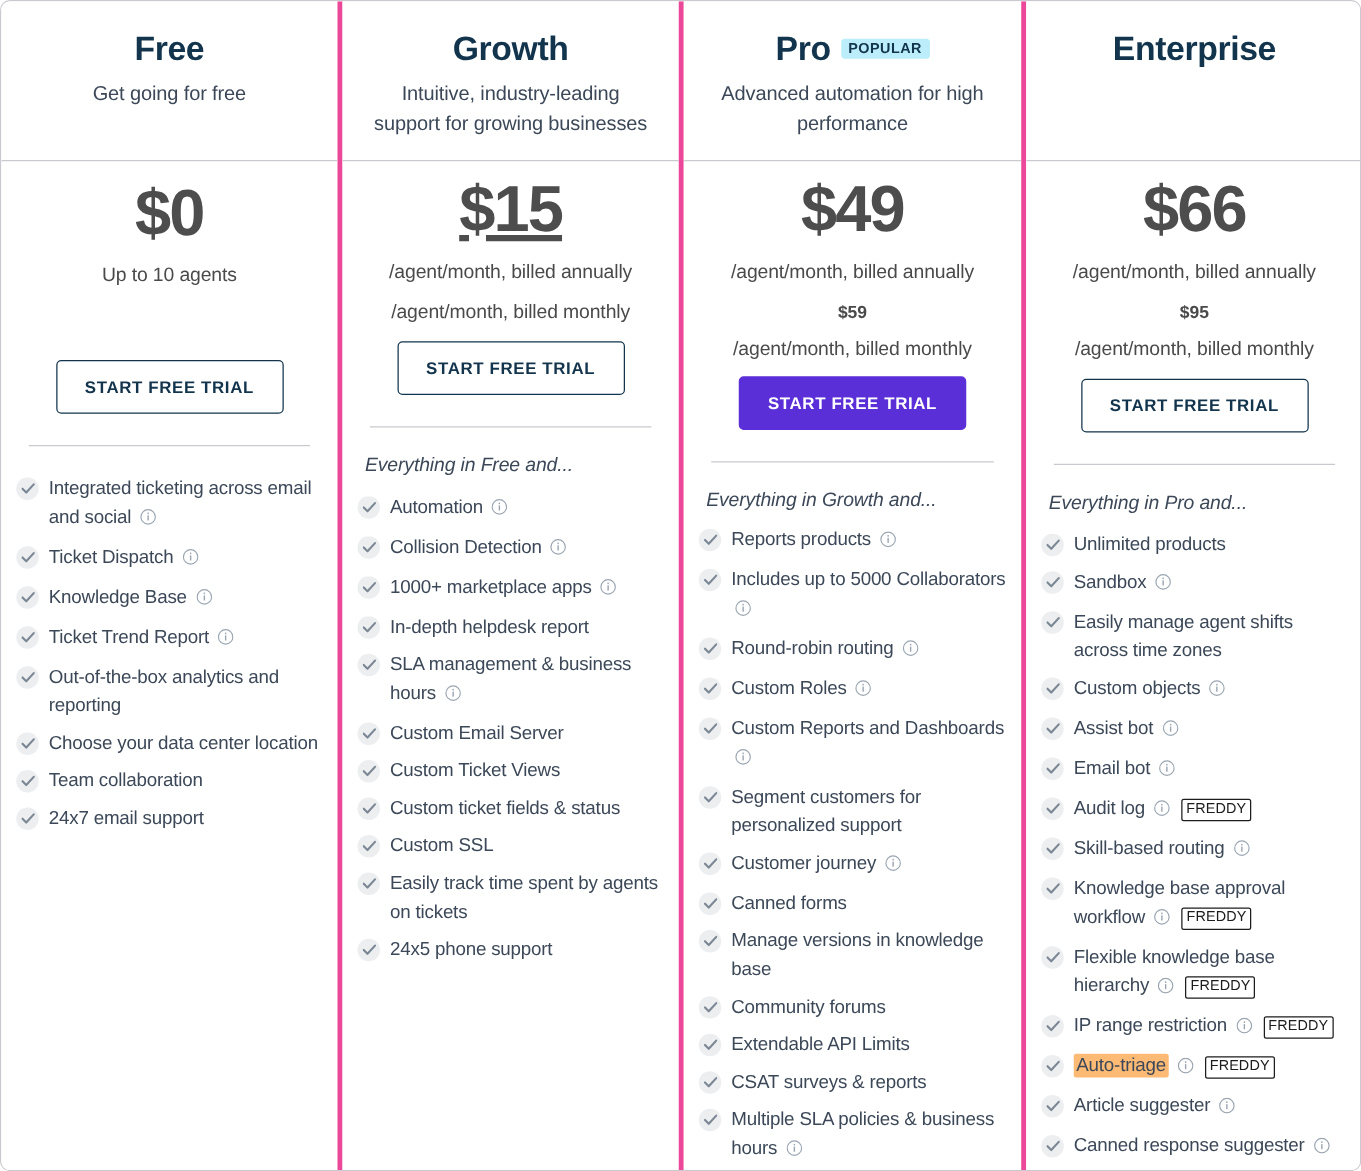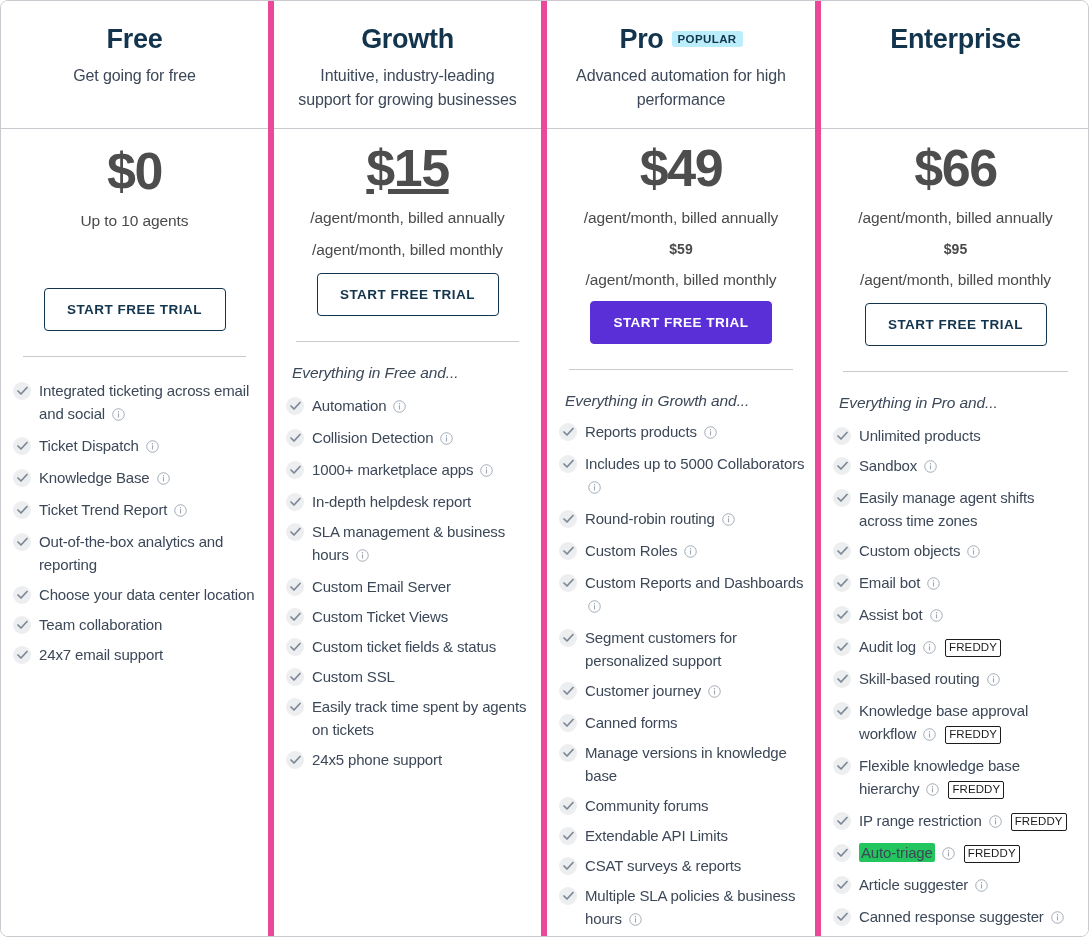--- a/index.html
+++ b/index.html
@@ -21,21 +21,21 @@
     border: 1px solid #c9c9cf;
     border-radius: 8px;
     overflow: hidden;
   }
 
   .plan-col {
     position: relative;
     flex: 0 0 auto;
     height: 100%;
     background: #ffffff;
-    border-right: 6px solid #ec4899;
+    border-right: 4px solid #ec4899;
     overflow: hidden;
   }
   .plan-col:last-child { border-right: none; }
 
   .col-free       { width: 273px; }
   .col-growth     { width: 273px; }
   .col-pro        { width: 274px; }
   .col-enterprise { width: 269px; }
 
   
@@ -166,21 +166,21 @@
     position: relative;
   }
   .check-circle svg { position: absolute; top: 4px; left: 3.5px; }
   .feature-text {
     font-size: 15px;
     line-height: 23px;
     color: #3c4858;
     letter-spacing: -0.15px;
   }
   .feature-text .hl {
-    background: #22c55e;
+    background: #fdba74;
     padding: 1px 2px;
     border-radius: 2px;
   }
   .info-icon {
     display: inline-block;
     vertical-align: -2px;
     margin-left: 3px;
     cursor: pointer;
   }
   .freddy-badge {
@@ -643,33 +643,33 @@
                 <rect x="6.4" y="5.7" width="1.2" height="4.4" fill="#9aa5b1"></rect>
                 <rect x="6.4" y="3.3" width="1.2" height="1.4" fill="#9aa5b1"></rect>
               </svg></span>  </span>
         </div>
         <div class="feature-item">  
           <span class="check-circle">
             <svg width="11" height="10" viewBox="0 0 11 10" xmlns="http://www.w3.org/2000/svg">
               <path d="M1 5 L4 8 L10 1.5" fill="none" stroke="#7b8794" stroke-width="1.7" stroke-linecap="round" stroke-linejoin="round"></path>
             </svg>
           </span>  
+          <span class="feature-text">    <span>Assist bot</span>    <span class="info-icon"><svg width="13" height="13" viewBox="0 0 14 14" xmlns="http://www.w3.org/2000/svg">
+                <circle cx="7" cy="7" r="6.2" fill="none" stroke="#9aa5b1" stroke-width="1"></circle>
+                <rect x="6.4" y="5.7" width="1.2" height="4.4" fill="#9aa5b1"></rect>
+                <rect x="6.4" y="3.3" width="1.2" height="1.4" fill="#9aa5b1"></rect>
+              </svg></span>  </span>
+        </div>
+        <div class="feature-item">  
+          <span class="check-circle">
+            <svg width="11" height="10" viewBox="0 0 11 10" xmlns="http://www.w3.org/2000/svg">
+              <path d="M1 5 L4 8 L10 1.5" fill="none" stroke="#7b8794" stroke-width="1.7" stroke-linecap="round" stroke-linejoin="round"></path>
+            </svg>
+          </span>  
           <span class="feature-text">    <span>Email bot</span>    <span class="info-icon"><svg width="13" height="13" viewBox="0 0 14 14" xmlns="http://www.w3.org/2000/svg">
-                <circle cx="7" cy="7" r="6.2" fill="none" stroke="#9aa5b1" stroke-width="1"></circle>
-                <rect x="6.4" y="5.7" width="1.2" height="4.4" fill="#9aa5b1"></rect>
-                <rect x="6.4" y="3.3" width="1.2" height="1.4" fill="#9aa5b1"></rect>
-              </svg></span>  </span>
-        </div>
-        <div class="feature-item">  
-          <span class="check-circle">
-            <svg width="11" height="10" viewBox="0 0 11 10" xmlns="http://www.w3.org/2000/svg">
-              <path d="M1 5 L4 8 L10 1.5" fill="none" stroke="#7b8794" stroke-width="1.7" stroke-linecap="round" stroke-linejoin="round"></path>
-            </svg>
-          </span>  
-          <span class="feature-text">    <span>Assist bot</span>    <span class="info-icon"><svg width="13" height="13" viewBox="0 0 14 14" xmlns="http://www.w3.org/2000/svg">
                 <circle cx="7" cy="7" r="6.2" fill="none" stroke="#9aa5b1" stroke-width="1"></circle>
                 <rect x="6.4" y="5.7" width="1.2" height="4.4" fill="#9aa5b1"></rect>
                 <rect x="6.4" y="3.3" width="1.2" height="1.4" fill="#9aa5b1"></rect>
               </svg></span>  </span>
         </div>
         <div class="feature-item">  
           <span class="check-circle">
             <svg width="11" height="10" viewBox="0 0 11 10" xmlns="http://www.w3.org/2000/svg">
               <path d="M1 5 L4 8 L10 1.5" fill="none" stroke="#7b8794" stroke-width="1.7" stroke-linecap="round" stroke-linejoin="round"></path>
             </svg>

